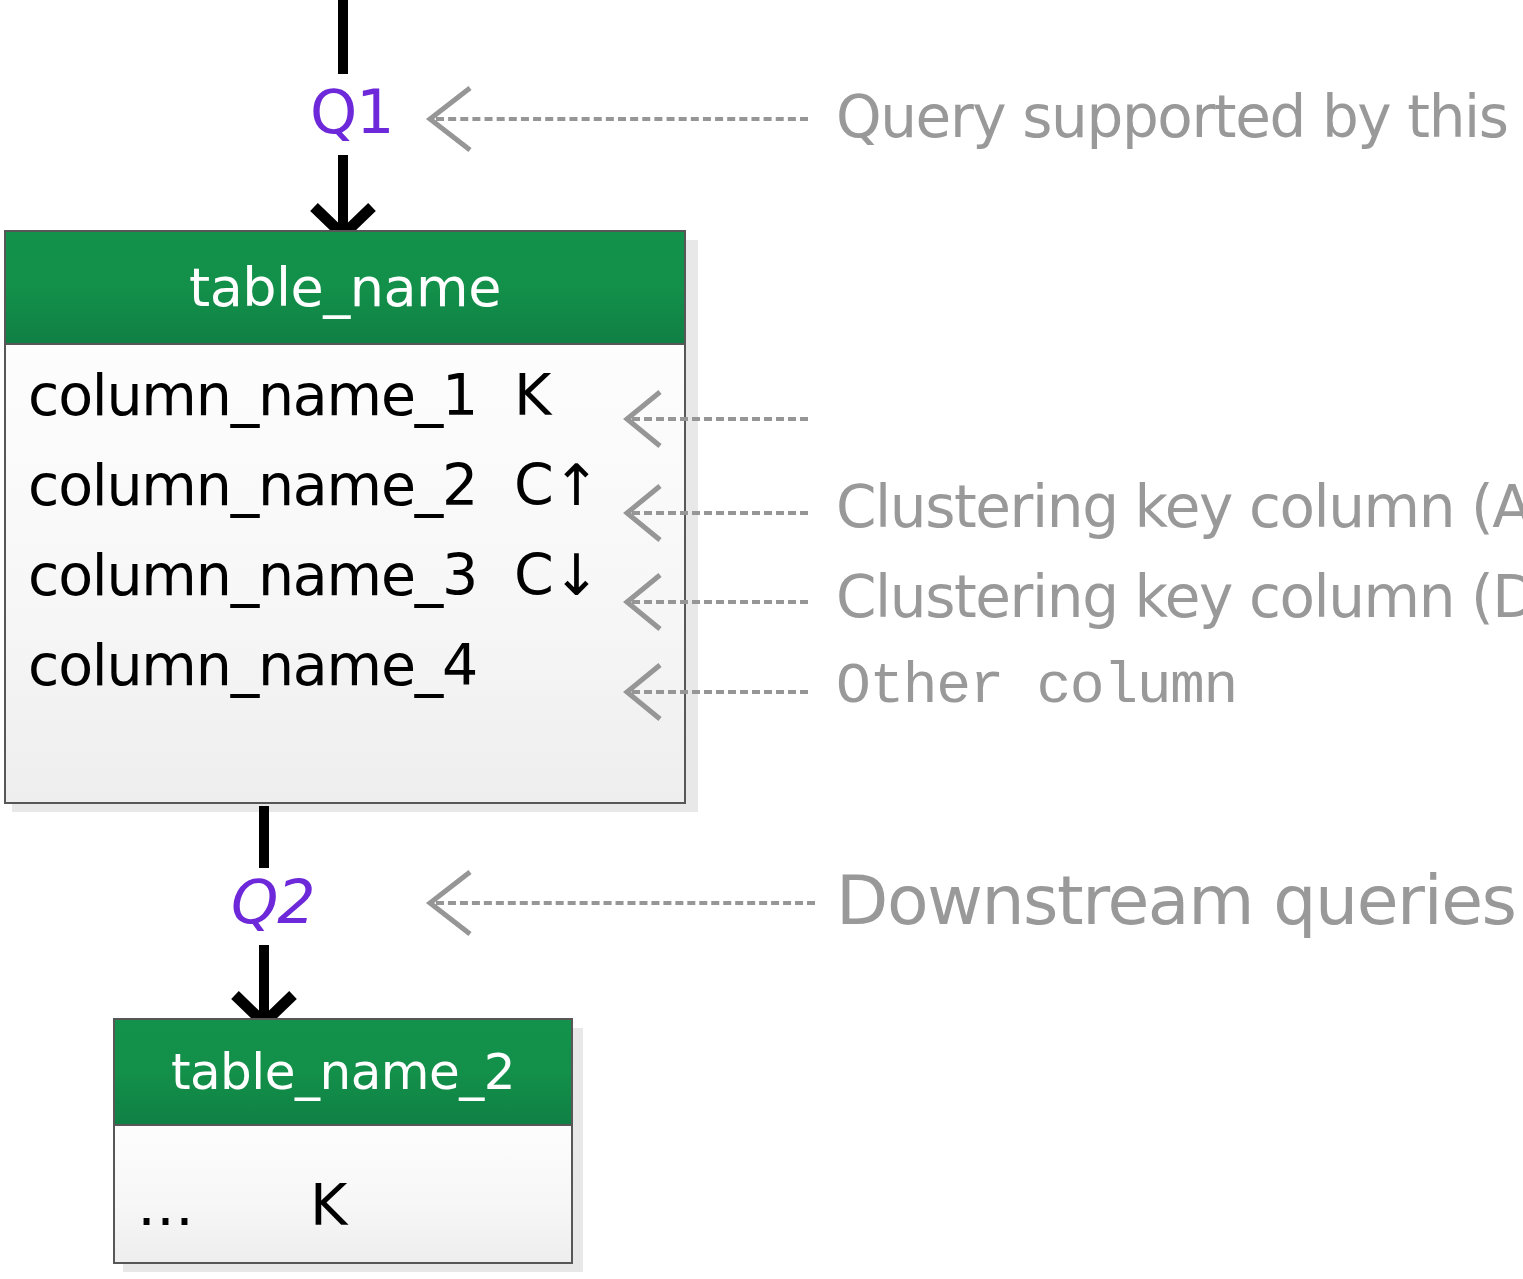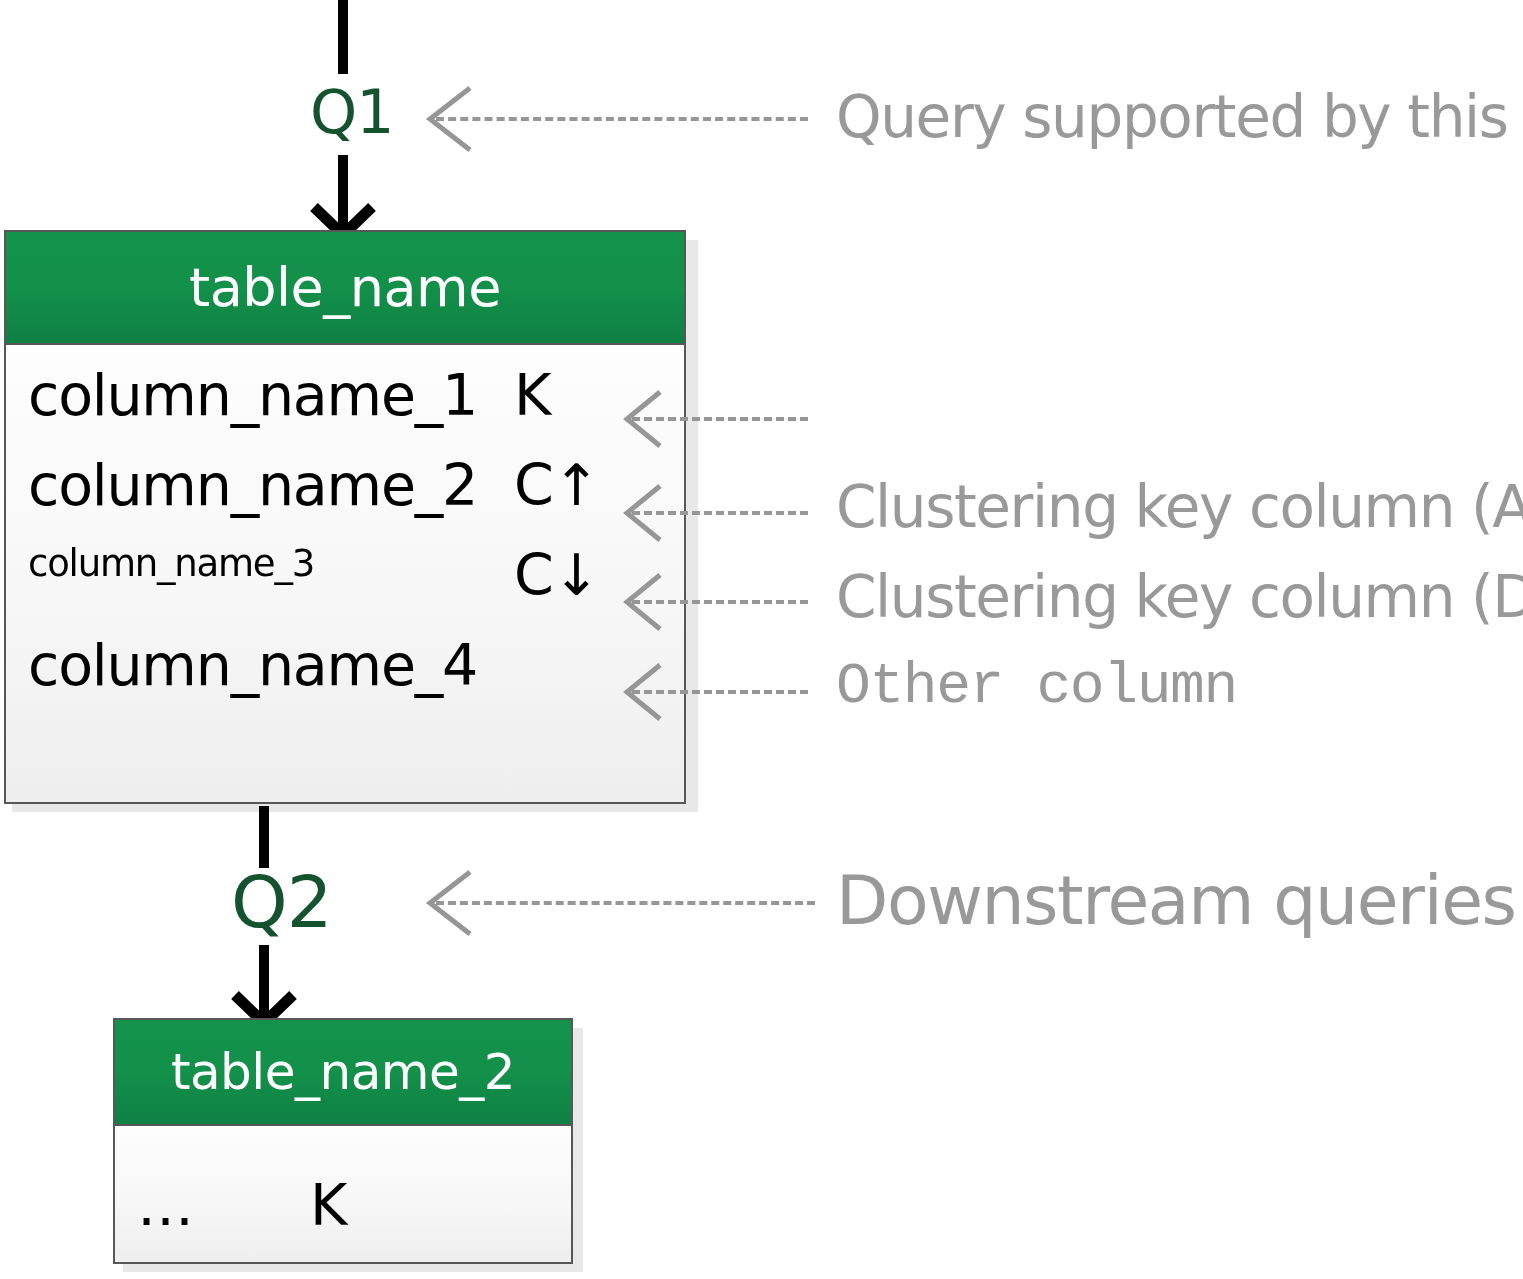--- a/index.html
+++ b/index.html
@@ -67,21 +67,21 @@
     letter-spacing: -1px;
   }
 
   
   .v-line {
     position: absolute;
     background: #000000;
   }
   .q-label {
     position: absolute;
-    color: #14532d;
+    color: #6d28d9;
     font-family: "DejaVu Sans", sans-serif;
     white-space: nowrap;
     letter-spacing: -1px;
   }
   .arrow-svg {
     position: absolute;
   }
 
   
   .callout-line {
@@ -134,21 +134,21 @@
         <span class="col-name" style="left:22px; top:17px; font-size:57px;">column_name_1</span>
         <span class="col-kind" style="left:508px; top:17px; font-size:57px;">K</span>
       </div>
 
       <div class="col-row" style="top:90px;">
         <span class="col-name" style="left:22px; top:17px; font-size:57px;">column_name_2</span>
         <span class="col-kind" style="left:508px; top:17px; font-size:57px;">C↑</span>
       </div>
 
       <div class="col-row" style="top:180px;">
-        <span class="col-name" style="left:22px; top:17px; font-size:37px;">column_name_3</span>
+        <span class="col-name" style="left:22px; top:17px; font-size:57px;">column_name_3</span>
         <span class="col-kind" style="left:508px; top:17px; font-size:57px;">C↓</span>
       </div>
 
       <div class="col-row" style="top:270px;">
         <span class="col-name" style="left:22px; top:17px; font-size:57px;">column_name_4</span>
         <span class="col-kind" style="left:508px; top:17px; font-size:57px;"></span>
       </div>
 
     </div>
   </div>
@@ -171,21 +171,21 @@
   <div class="callout-text" style="left:836px; top:568px; font-size:58px; line-height:58px;">Clustering key column (DESC)</div>
 
   <svg class="callout-head" width="42" height="62" style="left:622px; top:661px;" viewBox="0 0 42 62">
     <path d="M 38 4 L 5 31 L 38 58" fill="none" stroke="#969696" stroke-width="5"></path>
   </svg>
   <div class="callout-line" style="left:632px; top:690px; width:176px;"></div>
   <div class="callout-text" style="left:836px; top:658px; font-size:58px; line-height:58px;font-family:Liberation Mono, monospace;">Other column</div>
 
   <div class="v-line" style="left:259px; top:806px; width:10px; height:62px;"></div>
 
-  <div class="q-label" style="left:231px; top:872px; font-size:72px; line-height:60px;">Q2</div>
+  <div class="q-label" style="left:231px; top:872px; font-size:60px; line-height:60px;font-style:italic;">Q2</div>
 
   <svg class="arrow-svg" width="90" height="82" style="left:219px; top:945px;" viewBox="0 0 90 82">
     <line x1="45" y1="0" x2="45" y2="76" stroke="#000000" stroke-width="10"></line>
     <path d="M 16 50 L 45 78 L 74 50" fill="none" stroke="#000000" stroke-width="11" stroke-linecap="butt"></path>
   </svg>
 
   <svg class="callout-head" width="50" height="70" style="left:424px; top:868px;" viewBox="0 0 50 70">
     <path d="M 46 4 L 6 35 L 46 66" fill="none" stroke="#969696" stroke-width="5"></path>
   </svg>
   <div class="callout-line" style="left:436px; top:901px; width:379px;"></div>

